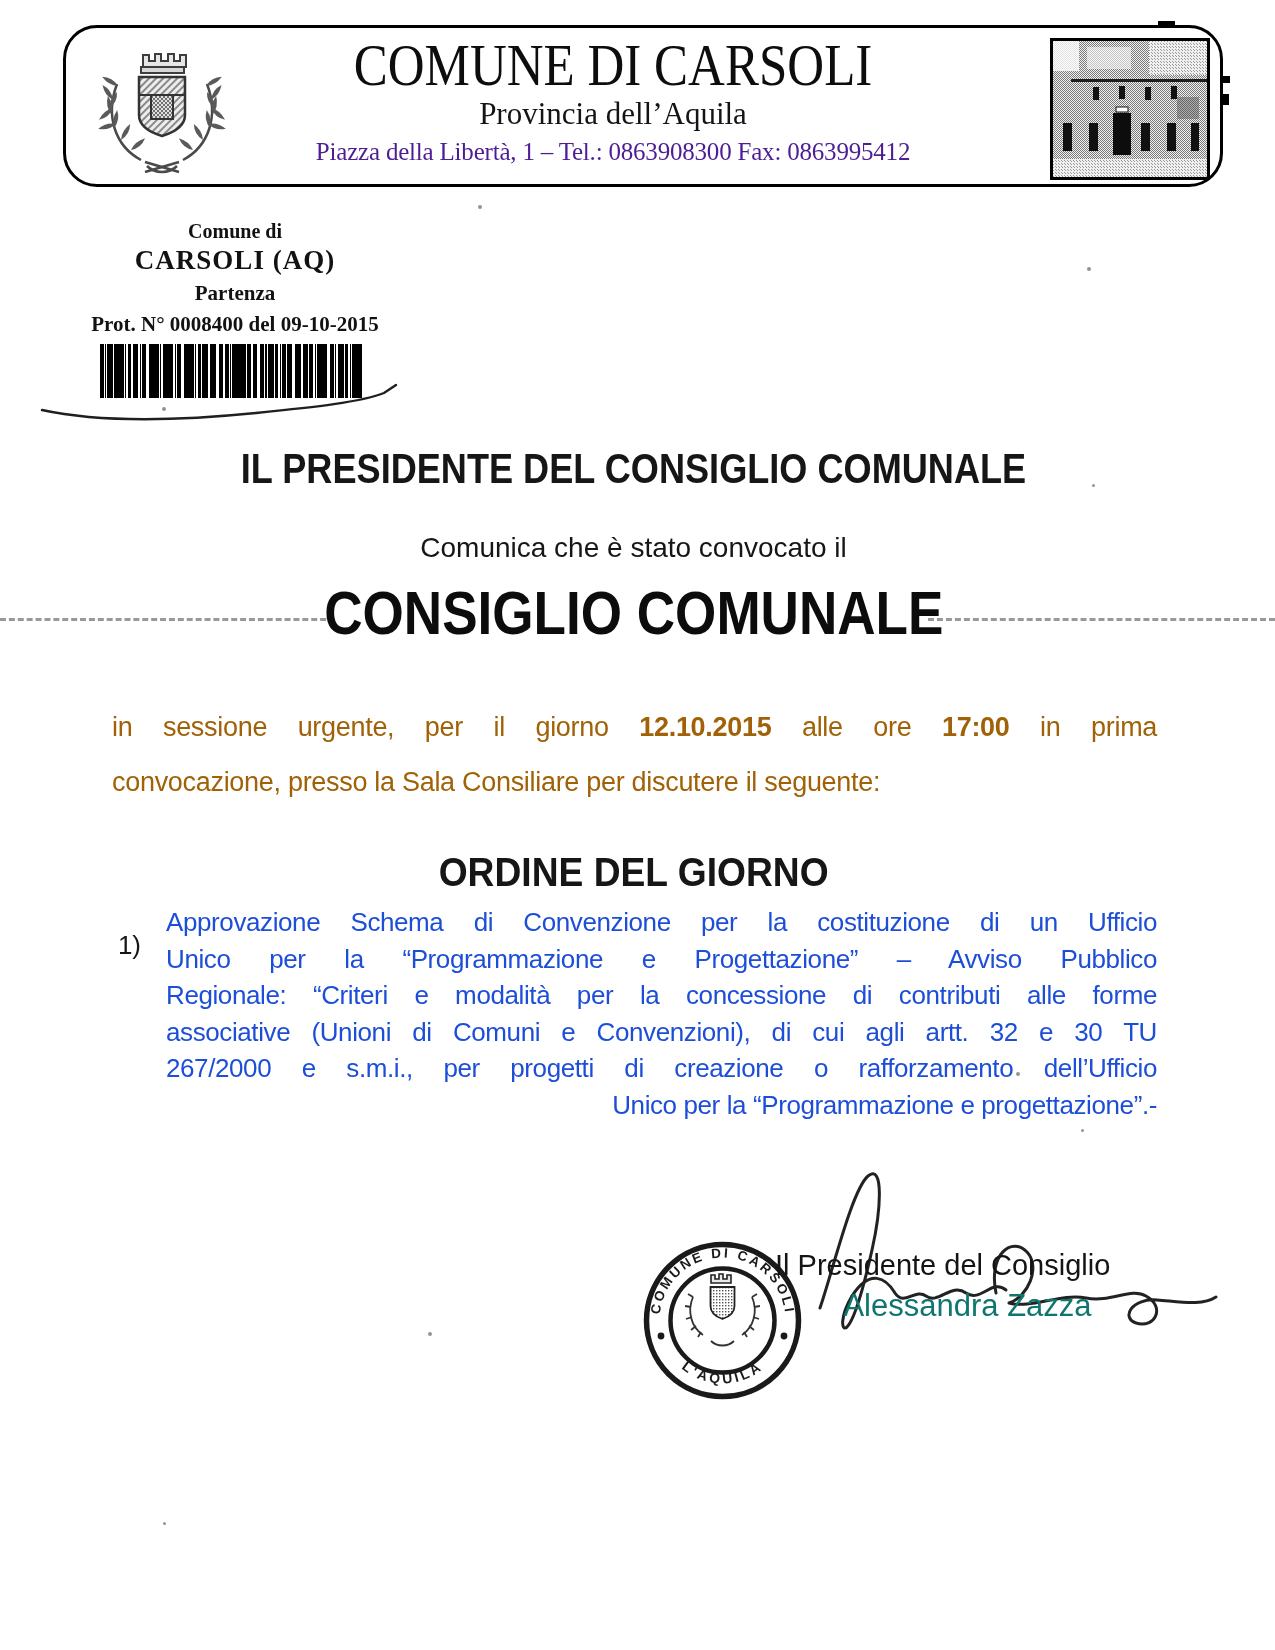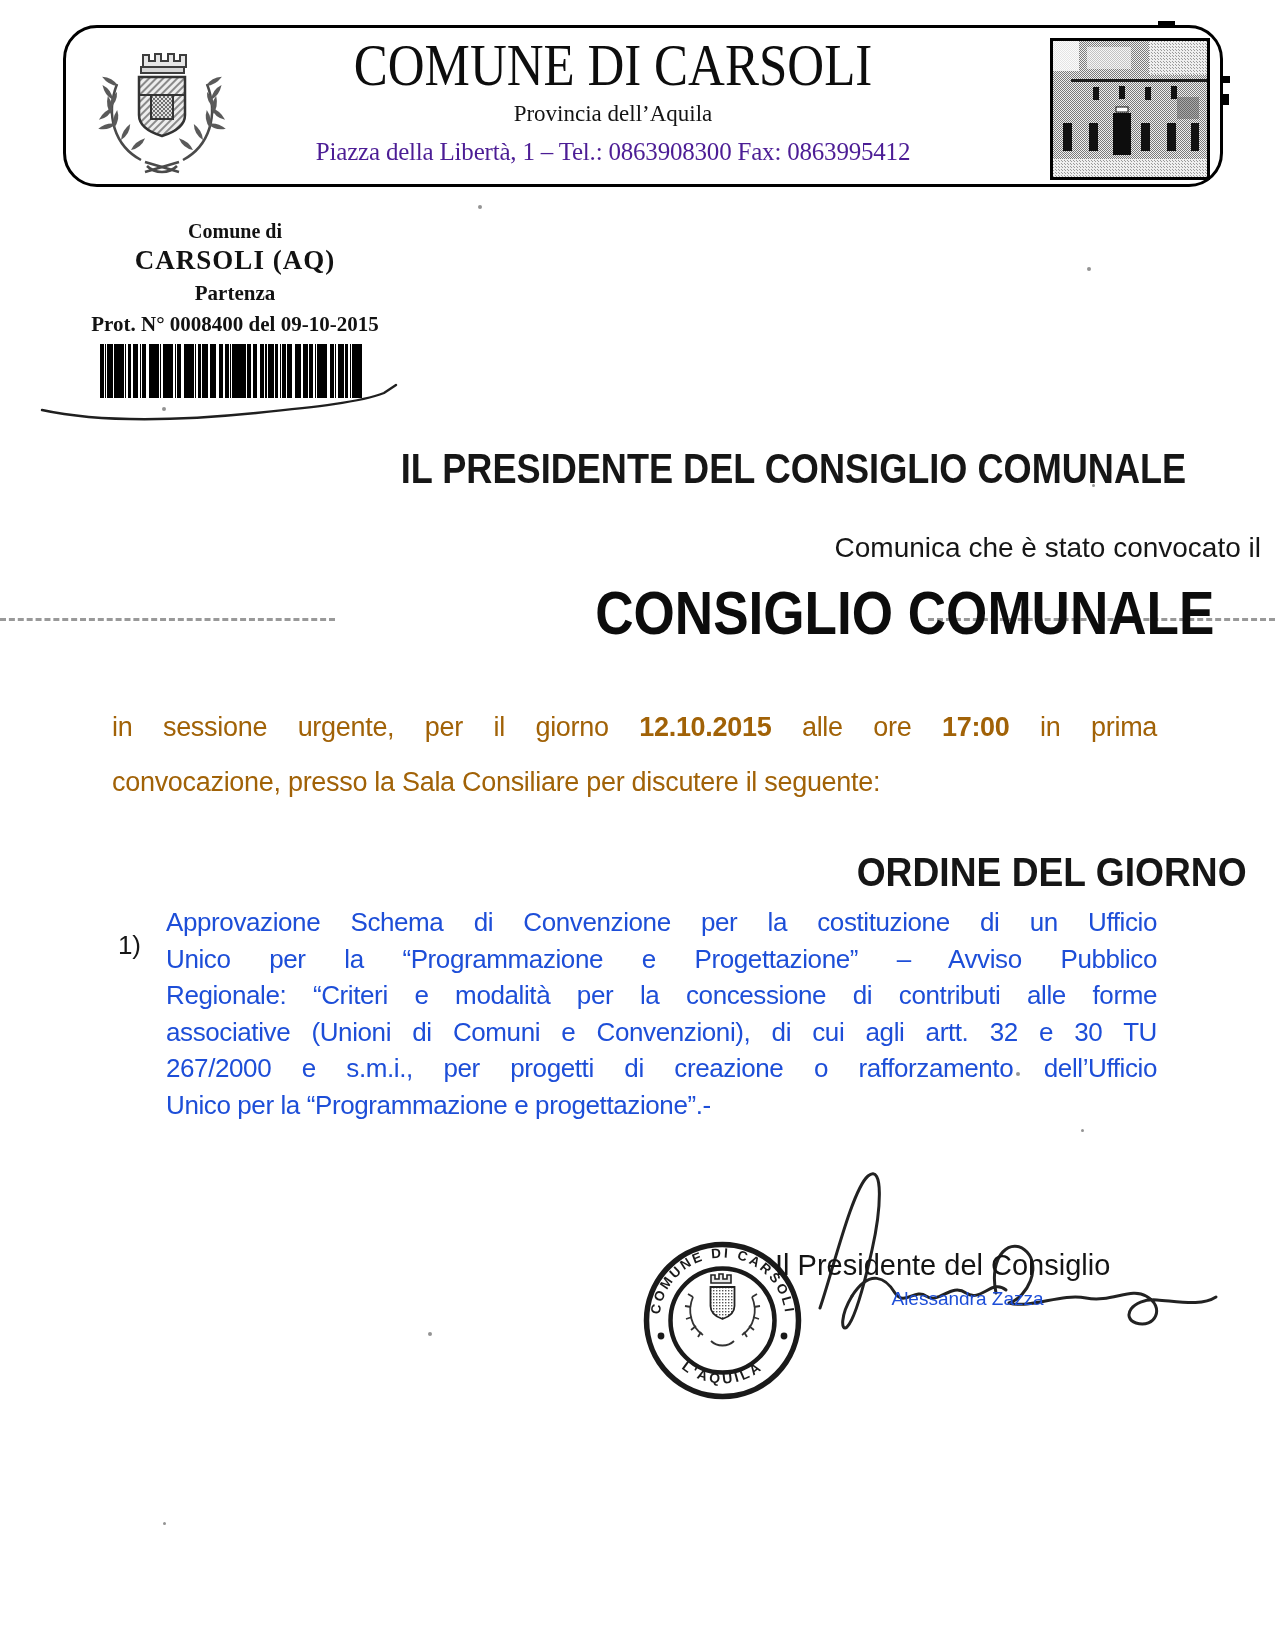--- a/index.html
+++ b/index.html
@@ -7,21 +7,21 @@
         font-family:"Liberation Sans",sans-serif;color:#161616;overflow:hidden;}
 
   
   .header-box{position:absolute;left:63px;top:25px;width:1154px;height:156px;
               border:3px solid #000;border-radius:34px;background:#fff;}
   .header-emblem{position:absolute;left:20px;top:12px;width:152px;height:140px;}
   .header-text{position:absolute;left:190px;right:250px;top:6px;text-align:center;
                font-family:"Liberation Serif",serif;}
   .header-title{font-size:60px;line-height:62px;white-space:nowrap;
                 display:inline-block;transform:scaleX(.85);transform-origin:center;color:#0d0d0d;}
-  .header-sub{font-size:23px;line-height:34px;margin-top:1px;color:#141414;}
+  .header-sub{font-size:31px;line-height:34px;margin-top:1px;color:#141414;}
   .header-addr{font-size:25px;line-height:28px;margin-top:7px;letter-spacing:-0.2px;color:#4c1d95;}
   .header-photo{position:absolute;right:10px;top:10px;width:154px;height:136px;
                 border:3px solid #000;background:#fff;}
   .tick{position:absolute;background:#000;}
 
   
   .stamp{position:absolute;left:70px;top:212px;width:330px;text-align:center;
          font-family:"Liberation Serif",serif;font-weight:bold;color:#121212;}
   .stamp .s1{font-size:20px;padding-top:8px;}
   .stamp .s2{font-size:27px;letter-spacing:1px;padding-top:2px;}
@@ -30,21 +30,21 @@
   .stamp .s5{font-size:20px;padding-top:6px;}
   .barcode{position:absolute;left:100px;top:344px;width:262px;height:54px;background-color:#fff;
     background-image:
       repeating-linear-gradient(90deg,#000 0 3px,rgba(0,0,0,0) 3px 7px),
       repeating-linear-gradient(90deg,#000 0 2px,rgba(0,0,0,0) 2px 11px),
       repeating-linear-gradient(90deg,#000 0 4px,rgba(0,0,0,0) 4px 17px),
       repeating-linear-gradient(90deg,#000 0 1px,rgba(0,0,0,0) 1px 5px);}
   .curl{position:absolute;left:36px;top:380px;width:380px;height:46px;}
 
   
-  .center-line{position:absolute;left:0;right:14px;text-align:right;white-space:nowrap;}
+  .center-line{position:absolute;left:0;right:8px;text-align:center;white-space:nowrap;}
   .h-presidente{top:444px;}
   .h-presidente span{display:inline-block;font-weight:700;font-size:43px;transform:scaleX(.84);
                      transform-origin:center;letter-spacing:0;}
   .h-lead{top:532px;font-size:28px;}
   .h-consiglio{top:578px;}
   .h-consiglio span{display:inline-block;font-weight:700;font-size:61px;transform:scaleX(.87);
                     transform-origin:center;color:#0c0c0c;}
   .scan-dash{position:absolute;top:618px;border-top:3px dashed rgba(70,70,70,.55);height:0;}
   .dash-l{left:0;width:335px;}
   .dash-r{left:928px;right:0;}
@@ -54,27 +54,27 @@
   .intro .pline{line-height:55px;}
   .just{text-align:justify;text-align-last:justify;-moz-text-align-last:justify;}
 
   .h-odg{top:850px;}
   .h-odg span{display:inline-block;font-weight:700;font-size:40px;transform:scaleX(.93);
               transform-origin:center;}
 
   .agenda-number{position:absolute;left:118px;top:930px;font-size:26px;letter-spacing:-0.3px;}
   .agenda-lines{position:absolute;left:166px;top:904px;width:991px;font-size:26px;
                 letter-spacing:-0.4px;color:#1d4ed8;}
-  .agenda-lines div{line-height:36.6px;}
+  .agenda-lines div{line-height:36.6px;text-align:right;}
 
   
   .sig-role{position:absolute;left:775px;top:1249px;width:385px;
             font-size:29px;color:#141414;}
   .sig-name{position:absolute;left:775px;top:1288px;width:385px;text-align:center;
-            font-size:19px;color:#1d4ed8;}
+            font-size:31px;color:#0f766e;}
   .seal{position:absolute;left:641px;top:1239px;width:163px;height:163px;}
   .scrawl{position:absolute;left:800px;top:1148px;width:420px;height:205px;}
 
   .speck{position:absolute;background:#3a3a3a;border-radius:50%;opacity:.55;}
 </style>
 </head>
 <body>
 
 <div class="page">
 

